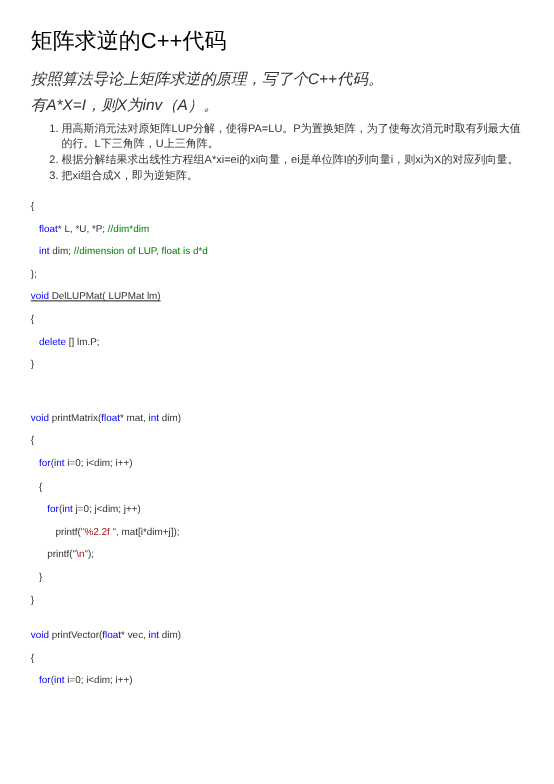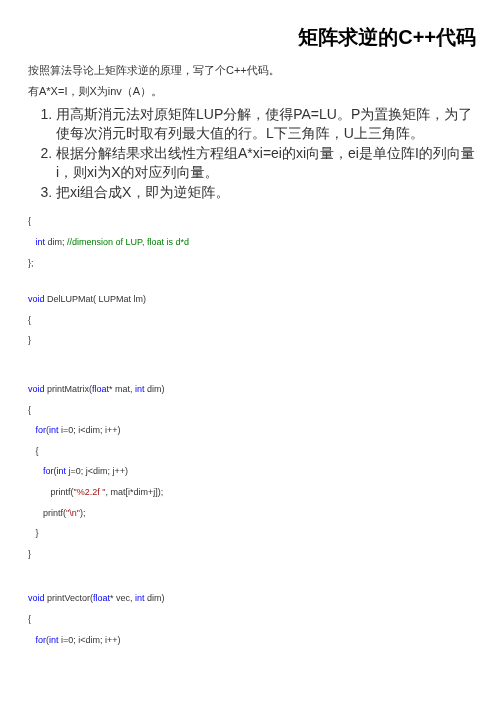--- a/index.html
+++ b/index.html
@@ -6,35 +6,36 @@
     margin: 0;
     padding: 20px 28px;
     font-family: "Microsoft YaHei", Arial, sans-serif;
     font-size: 10px;
     color: #333;
     background: #fff;
     width: 504px;
     box-sizing: border-box;
   }
   h1 {
-    text-align: right;
+    text-align: left;
     font-size: 20px;
-    font-weight: bold;
+    font-weight: normal;
     margin: 4px 0 12px 0;
     color: #000;
   }
   .intro {
-    font-size: 11px;
+    font-size: 14px;
     margin: 6px 0;
     color: #333;
+    font-style: italic;
   }
   ol {
     margin: 4px 0 14px 0;
     padding-left: 28px;
-    font-size: 14px;
+    font-size: 10px;
   }
   ol li {
     margin: 1px 0;
     line-height: 1.35;
   }
   .code {
     font-family: Arial, sans-serif;
     font-size: 9px;
     line-height: 1.4;
   }
@@ -57,34 +58,36 @@
 
 <ol>
   <li>用高斯消元法对原矩阵LUP分解，使得PA=LU。P为置换矩阵，为了使每次消元时取有列最大值的行。L下三角阵，U上三角阵。</li>
   <li>根据分解结果求出线性方程组A*xi=ei的xi向量，ei是单位阵I的列向量i，则xi为X的对应列向量。</li>
   <li>把xi组合成X，即为逆矩阵。</li>
 </ol>
 
 <div class="code">
 
 <div>{</div>
+<div>   <span class="type">float</span><span>* L, *U, *P; </span><span class="comment">//dim*dim</span></div>
 <div>   <span class="type">int</span><span> dim; </span><span class="comment">//dimension of LUP, float is d*d</span></div>
 <div>};</div>
 
-<div style="margin-top:24px;"><span class="kw">void</span><span> DelLUPMat( LUPMat lm)</span></div>
+<div style="margin-top:8px;text-decoration:underline;"><span class="kw">void</span><span> DelLUPMat( LUPMat lm)</span></div>
 <div>{</div>
+<div>   <span class="kw">delete</span><span> [] lm.P;</span></div>
 <div>}</div>
 
 <div style="margin-top:36px;"><span class="kw">void</span><span> printMatrix(</span><span class="type">float</span><span>* mat, </span><span class="type">int</span><span> dim)</span></div>
 <div>{</div>
 <div>   <span class="kw">for</span><span>(</span><span class="type">int</span><span> i=0; i&lt;dim; i++)</span></div>
 <div>   {</div>
 <div>      <span class="kw">for</span><span>(</span><span class="type">int</span><span> j=0; j&lt;dim; j++)</span></div>
 <div><span>         printf(</span><span class="str">"%2.2f "</span><span>, mat[i*dim+j]);</span></div>
 <div><span>      printf(</span><span class="str">"\n"</span><span>);</span></div>
 <div>   }</div>
 <div>}</div>
 
-<div style="margin-top:32px;"><span class="kw">void</span><span> printVector(</span><span class="type">float</span><span>* vec, </span><span class="type">int</span><span> dim)</span></div>
+<div style="margin-top:20px;"><span class="kw">void</span><span> printVector(</span><span class="type">float</span><span>* vec, </span><span class="type">int</span><span> dim)</span></div>
 <div>{</div>
 <div>   <span class="kw">for</span><span>(</span><span class="type">int</span><span> i=0; i&lt;dim; i++)</span></div>
 
 </div>
 
 </body></html>

